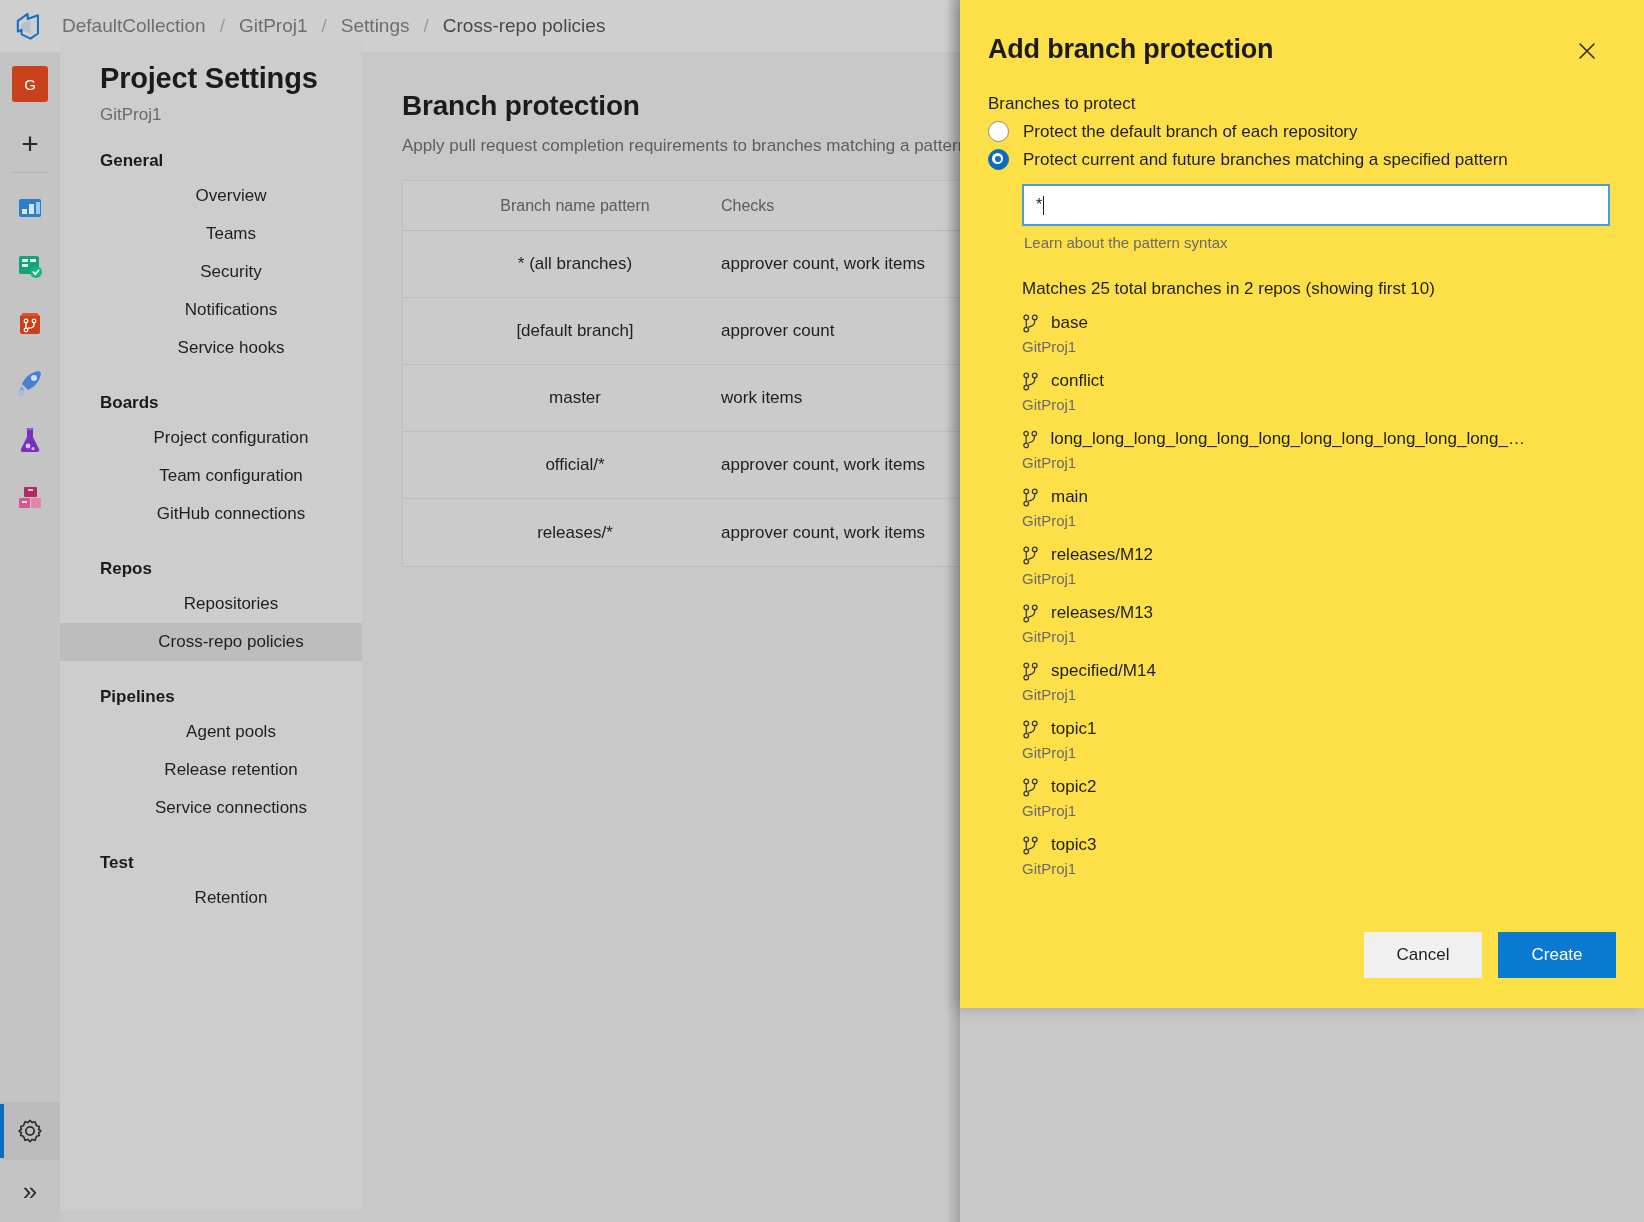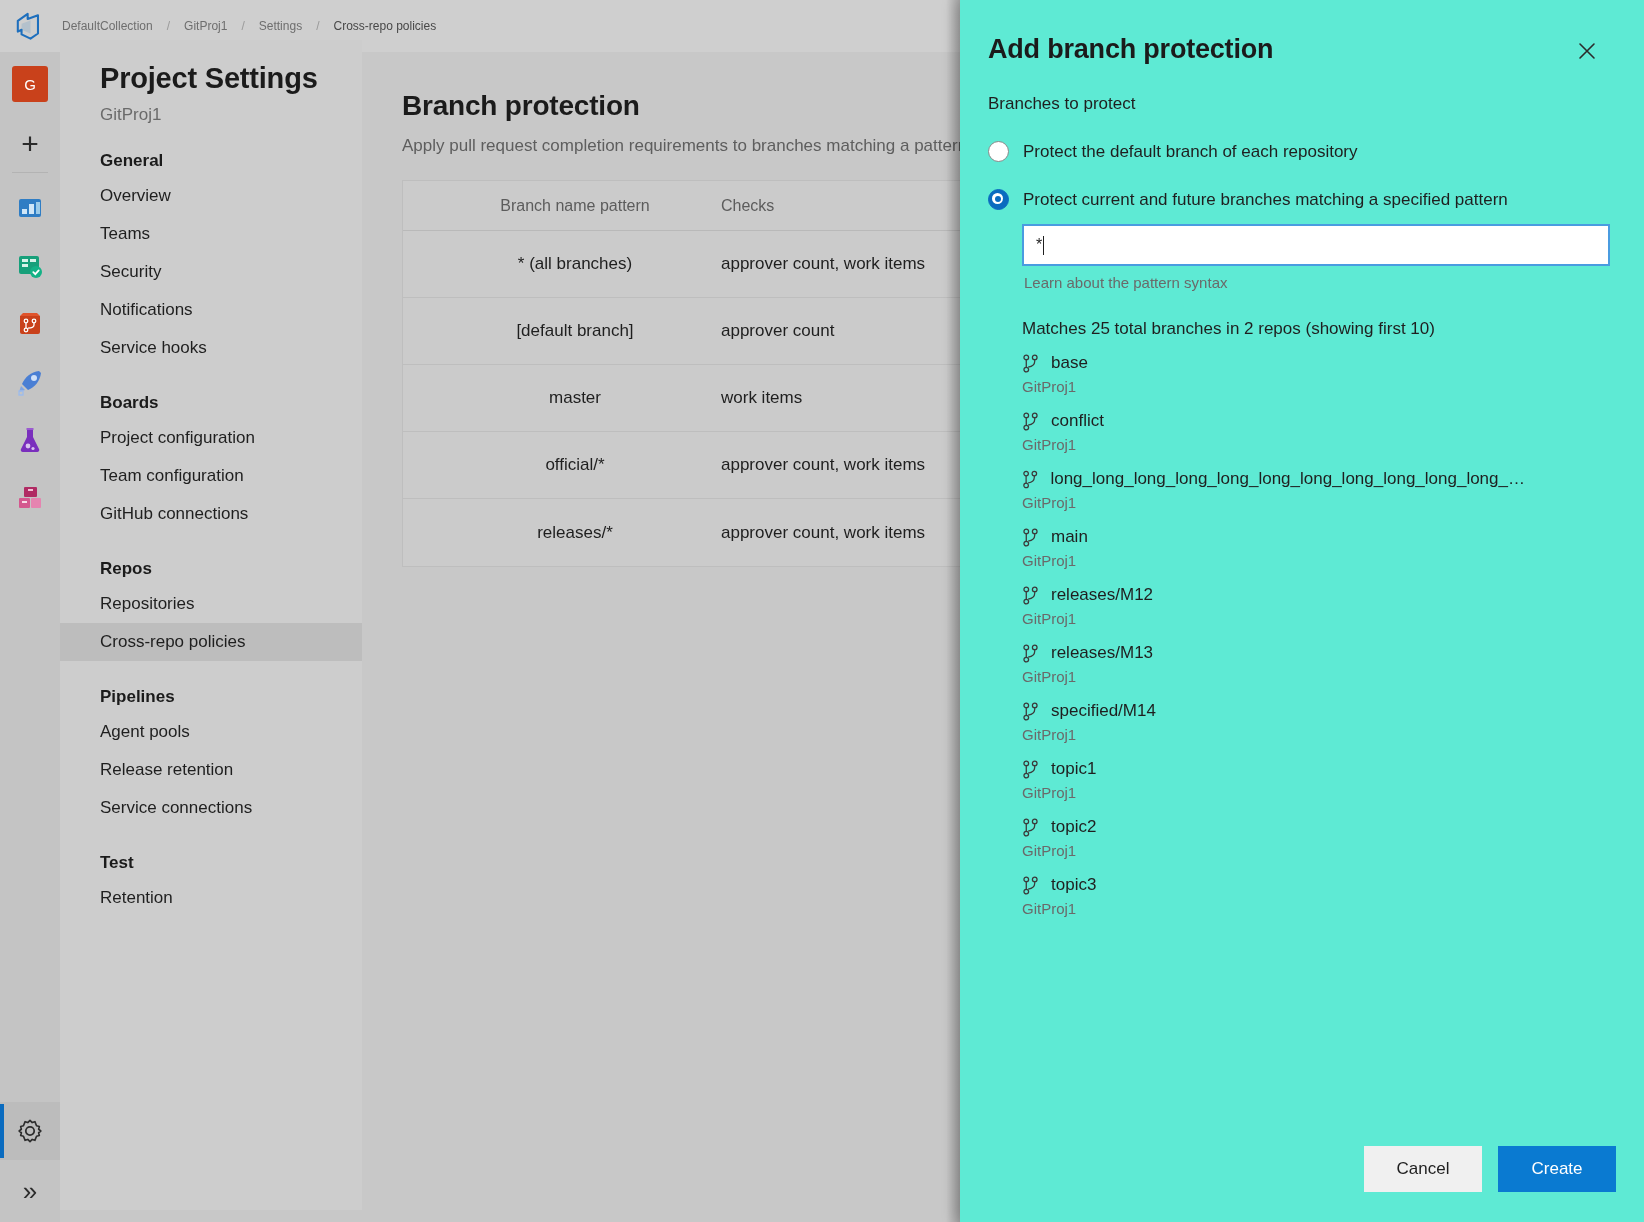--- a/index.html
+++ b/index.html
@@ -17,21 +17,21 @@
   
   .topbar {
     position: absolute; top: 0; left: 0; width: 1644px; height: 52px;
     background: #cfcfcf;
     display: flex; align-items: center;
   }
   .logo-cell {
     width: 60px; height: 52px; display:flex; align-items:center; justify-content:center;
   }
   .logo-glyph { width: 30px; height: 30px; }
-  .crumbs { display: flex; font-size: 12px; }
+  .crumbs { display: flex; font-size: 19px; }
   .crumb { color: #6e6e6e; padding: 0 2px; white-space: nowrap; }
   .crumb.last { color: #484848; }
   .crumb-sep { color: #9a9a9a; padding: 0 12px; }
 
   
   .rail {
     position: absolute; top: 52px; left: 0; width: 60px; height: 1170px;
     background: #c4c4c4;
     display: flex; flex-direction: column; align-items: center;
   }
@@ -78,21 +78,21 @@
     margin: 0; padding: 0 0 0 40px;
     font-size: 29px; font-weight: 600; letter-spacing: -0.2px; color: #1b1b1b;
   }
   .nav-sub { padding: 10px 0 0 40px; font-size: 17px; color: #6a6a6a; }
   .nav-group {
     padding: 26px 0 6px 40px;
     font-size: 17px; font-weight: 700; color: #1b1b1b;
   }
   .nav-item {
     padding: 9px 0 9px 40px;
-    font-size: 17px; color: #1f1f1f; cursor: pointer;
+    font-size: 17px; color: #1f1f1f; cursor: pointer; text-align: center;
   }
   .nav-item.selected { background: #bdbdbd; }
 
   
   .main {
     position: absolute; top: 52px; left: 362px; width: 1282px; height: 1170px;
     background: #c8c8c8;
     padding: 38px 0 0 40px;
   }
   .main h2 {
@@ -114,22 +114,22 @@
     display: flex; height: 67px; align-items: center;
     border-bottom: 1px solid #bebebe;
     font-size: 17px; color: #1f1f1f;
   }
   .tbl-row:last-child { border-bottom: none; }
   .col-pattern { width: 318px; padding-left: 26px; text-align: center; }
   .col-checks  { width: 420px; }
   .col-rest    { flex: 1; }
   .panel {
     position: absolute; top: 0; right: 0;
-    width: 684px; height: 1222px;
-    background: #5eead4;
+    width: 684px; height: 1008px;
+    background: #fde047;
     box-shadow: -4px 0 14px rgba(0,0,0,0.22);
     display: flex; flex-direction: column;
   }
   .panel-shadowline {
     position: absolute; top:0; left: -14px; width: 14px; height: 1222px;
     background: linear-gradient(to right, rgba(0,0,0,0) 0%, rgba(0,0,0,0.18) 100%);
   }
   .panel-header {
     padding: 34px 40px 0 28px;
     display: flex; align-items: flex-start; justify-content: space-between;
@@ -140,21 +140,21 @@
     display: flex; align-items: center; justify-content: center;
     color: #2b2b2b;
   }
   .panel-body {
     flex: 1; padding: 0 28px 0 28px; overflow: hidden;
   }
   .field-label { margin-top: 26px; font-size: 17px; color: #1f1f1f; }
 
   .radio-row {
     display: flex; align-items: center; gap: 14px;
-    margin-top: 27px; cursor: pointer;
+    margin-top: 7px; cursor: pointer;
   }
   .radio {
     width: 21px; height: 21px; border-radius: 50%;
     border: 1.6px solid #8a8a8a; background: #fff;
     flex: 0 0 auto; position: relative;
   }
   .radio.checked { border: 1.6px solid #0a6bbf; }
   .radio.checked::after {
     content: ""; position: absolute; left: 4px; top: 4px;
     width: 9px; height: 9px; border-radius: 50%; background: #0a6bbf;

